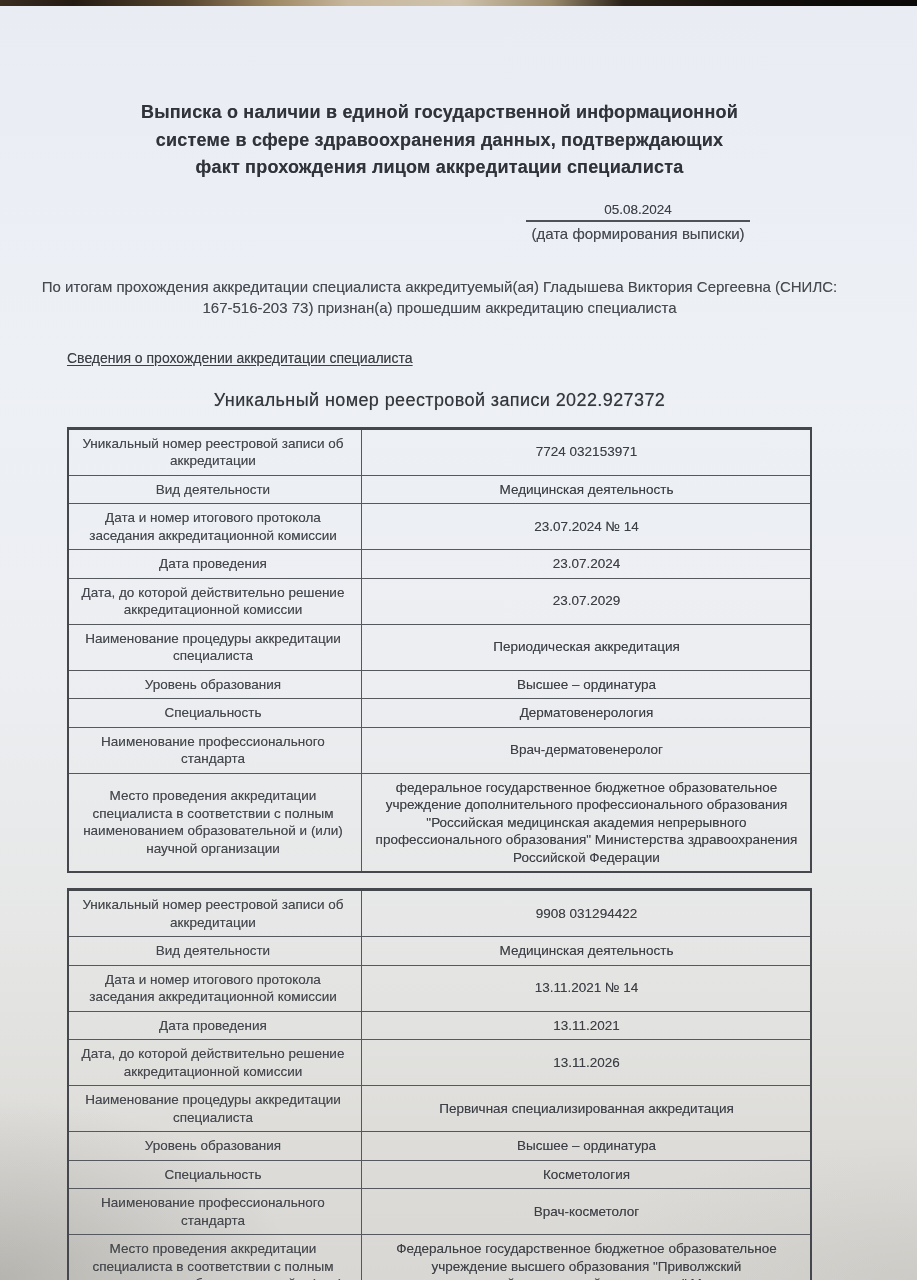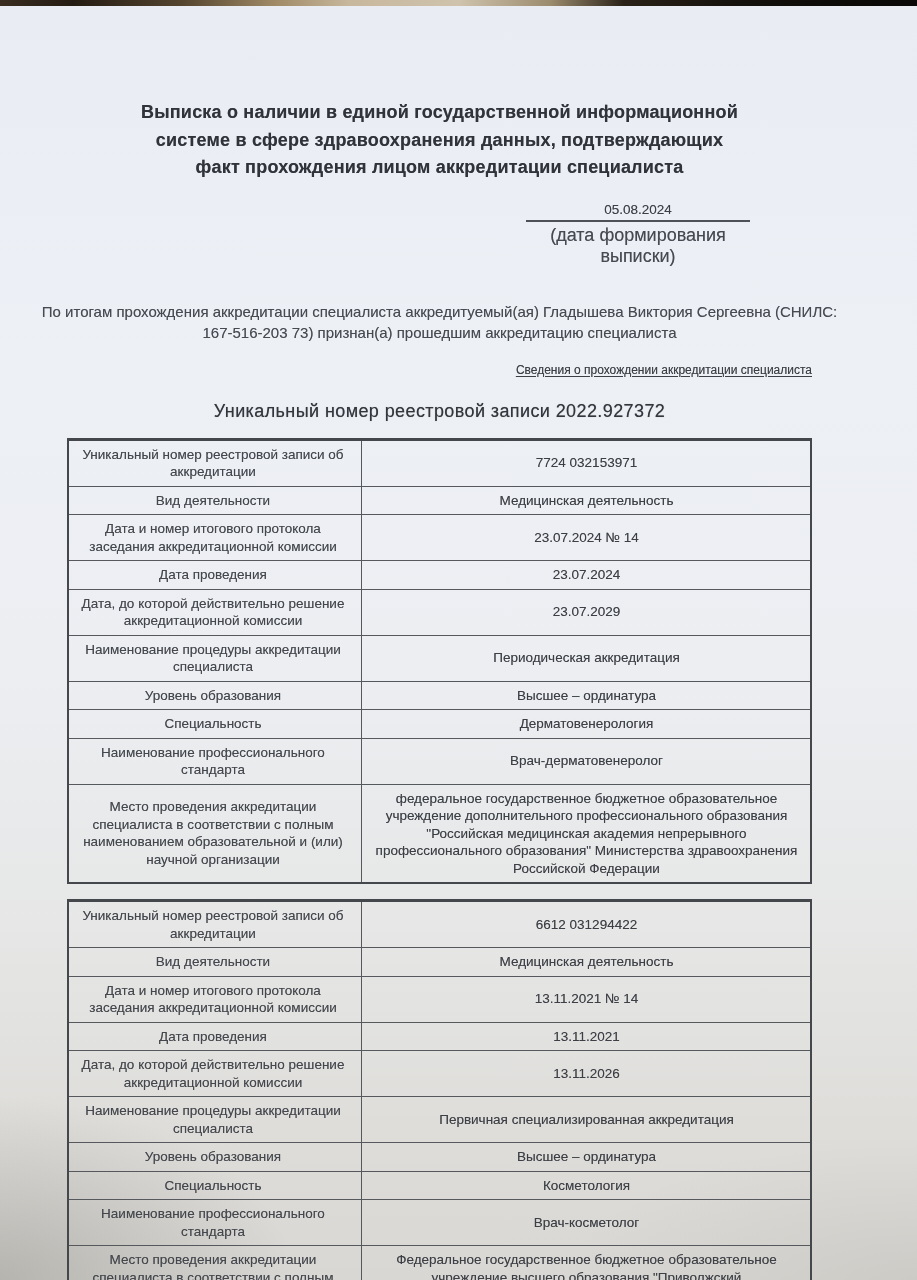--- a/index.html
+++ b/index.html
@@ -53,37 +53,37 @@
     text-align: center;
     color: #3d4046;
   }
   .date-value {
     font-size: 13.5px;
     padding-bottom: 3px;
     border-bottom: 2px solid #4e5156;
     text-shadow: 0 0 0.5px rgba(61,64,70,0.5);
   }
   .date-caption {
-    font-size: 18px;
+    font-size: 15px;
     padding-top: 3px;
     color: #46494f;
     text-shadow: 0 0 0.5px rgba(70,73,79,0.5);
   }
   .intro {
     margin: 34px -38px 12px -38px;
     text-align: center;
     font-size: 15px;
     line-height: 21px;
     color: #474b51;
     text-shadow: 0 0 0.6px rgba(71,75,81,0.5);
   }
   .section-heading {
-    margin-top: 20px;
-    text-align: right;
-    font-size: 12px;
+    margin-top: 32px;
+    text-align: left;
+    font-size: 14px;
     font-weight: 500;
     text-decoration: underline;
     text-underline-offset: 2px;
     color: #3c3f45;
     text-shadow: 0 0 0.6px rgba(60,63,69,0.55);
   }
   .record-heading {
     margin-top: 24px;
     text-align: center;
     font-size: 18px;
@@ -192,21 +192,21 @@
   </table>
 
   <table class="acc-table" id="table-1">
     <colgroup>
         <col class="c-label">
         <col class="c-value">
       </colgroup>
     <tbody>
         <tr>
           <td class="label-cell">Уникальный номер реестровой записи об аккредитации</td>
-          <td class="value-cell">6612 031294422</td>
+          <td class="value-cell">9908 031294422</td>
         </tr>
         <tr>
           <td class="label-cell">Вид деятельности</td>
           <td class="value-cell">Медицинская деятельность</td>
         </tr>
         <tr>
           <td class="label-cell">Дата и номер итогового протокола заседания аккредитационной комиссии</td>
           <td class="value-cell">13.11.2021 № 14</td>
         </tr>
         <tr>

